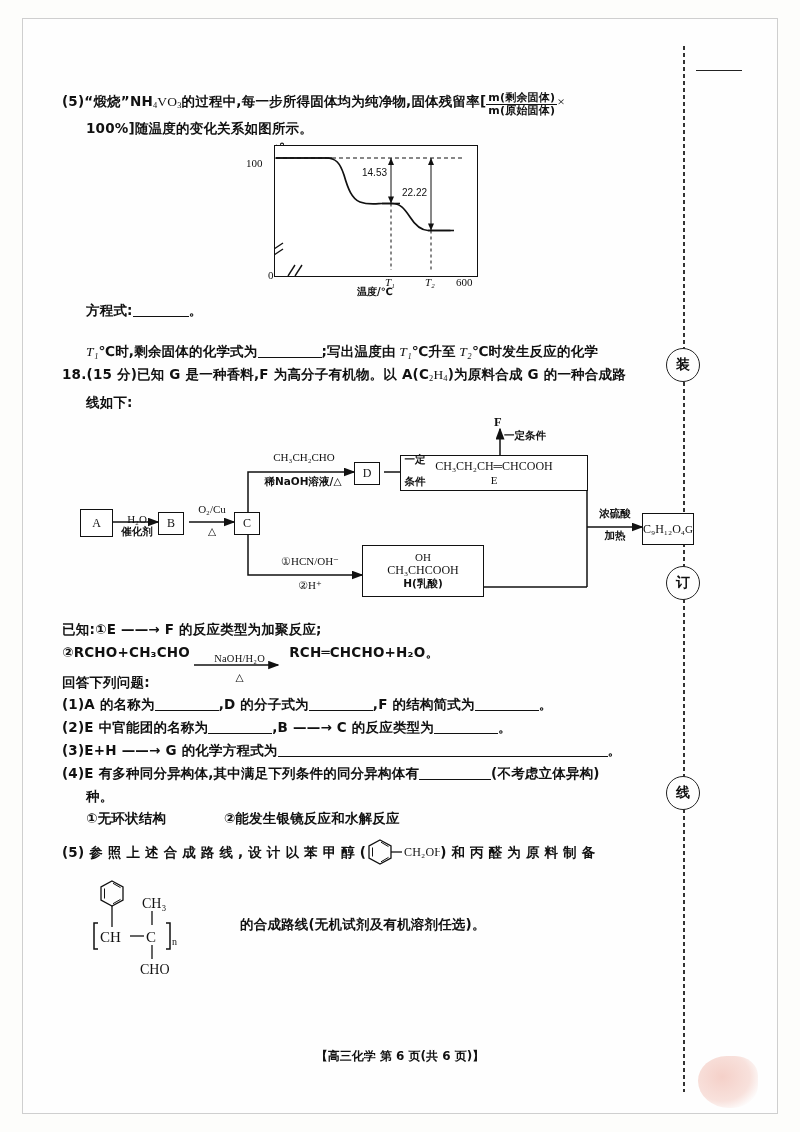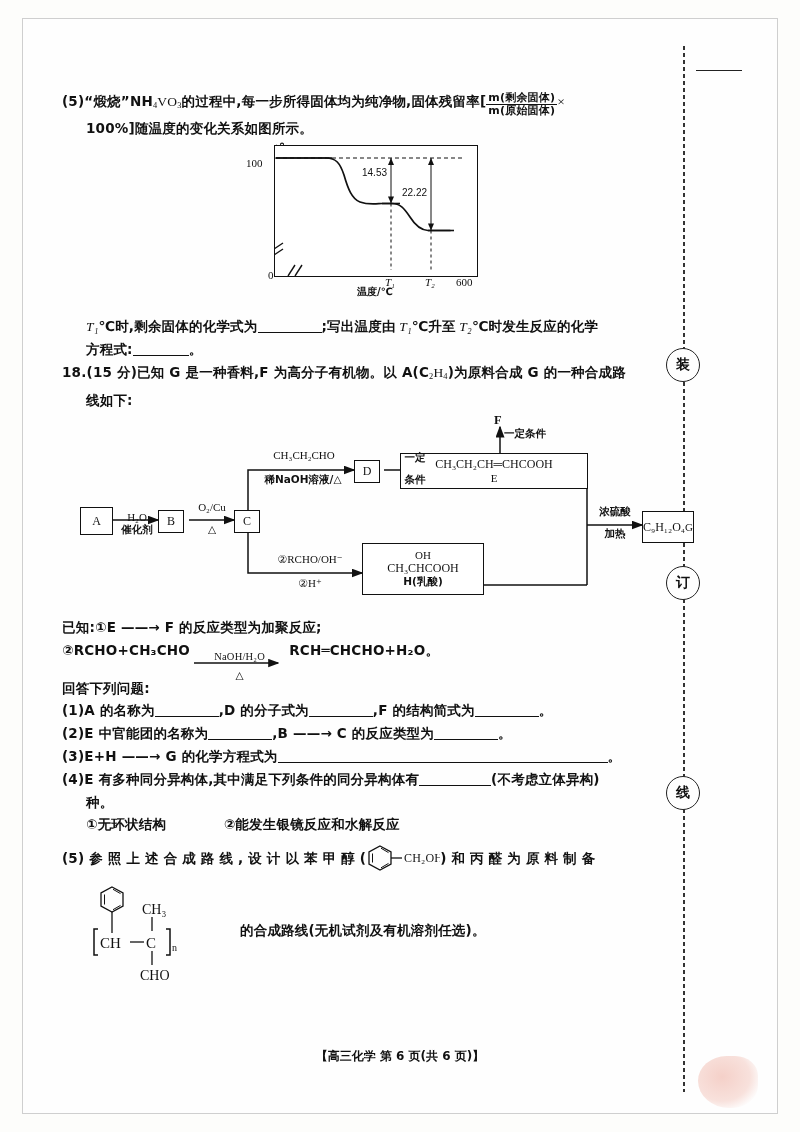--- a/index.html
+++ b/index.html
@@ -114,25 +114,25 @@
        <line x1="21" y1="131" x2="28" y2="120" stroke="#111" stroke-width="1.4"></line>
      </svg>
      <div class="dlabel" style="left:122px;top:22px">14.53</div>
      <div class="dlabel" style="left:162px;top:42px">22.22</div>
      <div class="xt it" style="left:145px">T₁</div>
      <div class="xt it" style="left:185px">T₂</div>
      <div class="xt" style="left:216px">600</div>
      <div class="xlab cn">温度/℃</div>
    </div>
 
+   <div class="ln" style="margin-left:24px">
+     <span class="cn">方程式:</span><span class="blank b6"></span><span class="cn">。</span>
+   </div>
    <div class="ln" style="margin-left:24px;margin-top:18px">
      <span class="it">T₁</span><span class="cn">℃时,剩余固体的化学式为</span><span class="blank b7"></span><span class="cn">;写出温度由</span> <span class="it">T₁</span><span class="cn">℃升至</span> <span class="it">T₂</span><span class="cn">℃时发生反应的化学</span>
-   </div>
-   <div class="ln" style="margin-left:24px">
-     <span class="cn">方程式:</span><span class="blank b6"></span><span class="cn">。</span>
    </div>
 
    <div class="ln" style="margin-top:0">
      <span class="cn">18.</span><span class="cn">(15 分)</span><span class="cn">已知 G 是一种香料,F 为高分子有机物。以 A(C</span><sub>2</sub><span>H</span><sub>4</sub><span class="cn">)为原料合成 G 的一种合成路</span>
    </div>
    <div class="ln cn" style="margin-left:24px">线如下:</div>
 
    <div class="scheme">
      <svg width="630" height="195" viewBox="0 0 630 195" style="position:absolute;left:0;top:0">
        <defs>
@@ -186,21 +186,21 @@
 
      <div class="lbl serif" style="left:52px;top:96px;width:46px">H₂O</div>
      <div class="lbl" style="left:50px;top:108px;width:50px">催化剂</div>
      <div class="lbl serif" style="left:128px;top:86px;width:44px">O₂/Cu</div>
      <div class="lbl" style="left:128px;top:108px;width:44px">△</div>
      <div class="lbl serif" style="left:192px;top:34px;width:100px">CH₃CH₂CHO</div>
      <div class="lbl" style="left:186px;top:58px;width:110px">稀NaOH溶液/△</div>
      <div class="lbl" style="left:330px;top:36px;width:46px">一定</div>
      <div class="lbl" style="left:330px;top:58px;width:46px">条件</div>
      <div class="lbl" style="left:442px;top:12px;width:60px;text-align:left">一定条件</div>
-     <div class="lbl serif" style="left:196px;top:138px;width:104px">②RCHO/OH⁻</div>
+     <div class="lbl serif" style="left:196px;top:138px;width:104px">①HCN/OH⁻</div>
      <div class="lbl serif" style="left:196px;top:162px;width:104px">②H⁺</div>
      <div class="lbl" style="left:528px;top:90px;width:50px">浓硫酸</div>
      <div class="lbl" style="left:528px;top:112px;width:50px">加热</div>
    </div>
 
    <div class="ln" style="margin-top:4px">
      <span class="cn">已知:</span><span class="cn">①E ——→ F 的反应类型为加聚反应;</span>
    </div>
    <div class="ln" style="position:relative;height:30px">
      <span class="cn">②RCHO+CH₃CHO</span>
@@ -212,21 +212,21 @@
                 <marker id="ah2" markerWidth="8" markerHeight="8" refX="7" refY="3" orient="auto">
                   <path d="M0,0 L8,3 L0,6 z" fill="#111"></path>
                 </marker>
               </defs>
        </svg>
        <span class="lbl" style="position:absolute;left:4px;top:6px;width:84px;text-align:center;font-size:10.5px">△</span>
      </span>
      <span class="cn">RCH═CHCHO+H₂O。</span>
    </div>
 
-   <div class="ln cn" style="margin-top:8px">回答下列问题:</div>
+   <div class="ln cn" style="margin-top:0">回答下列问题:</div>
 
    <div class="ln">
      <span class="cn">(1)A 的名称为</span><span class="blank b7"></span><span class="cn">,D 的分子式为</span><span class="blank b7"></span><span class="cn">,F 的结构简式为</span><span class="blank b7"></span><span class="cn">。</span>
    </div>
 
    <div class="ln">
      <span class="cn">(2)E 中官能团的名称为</span><span class="blank b7"></span><span class="cn">,B ——→ C 的反应类型为</span><span class="blank b7"></span><span class="cn">。</span>
    </div>
 
    <div class="ln">

